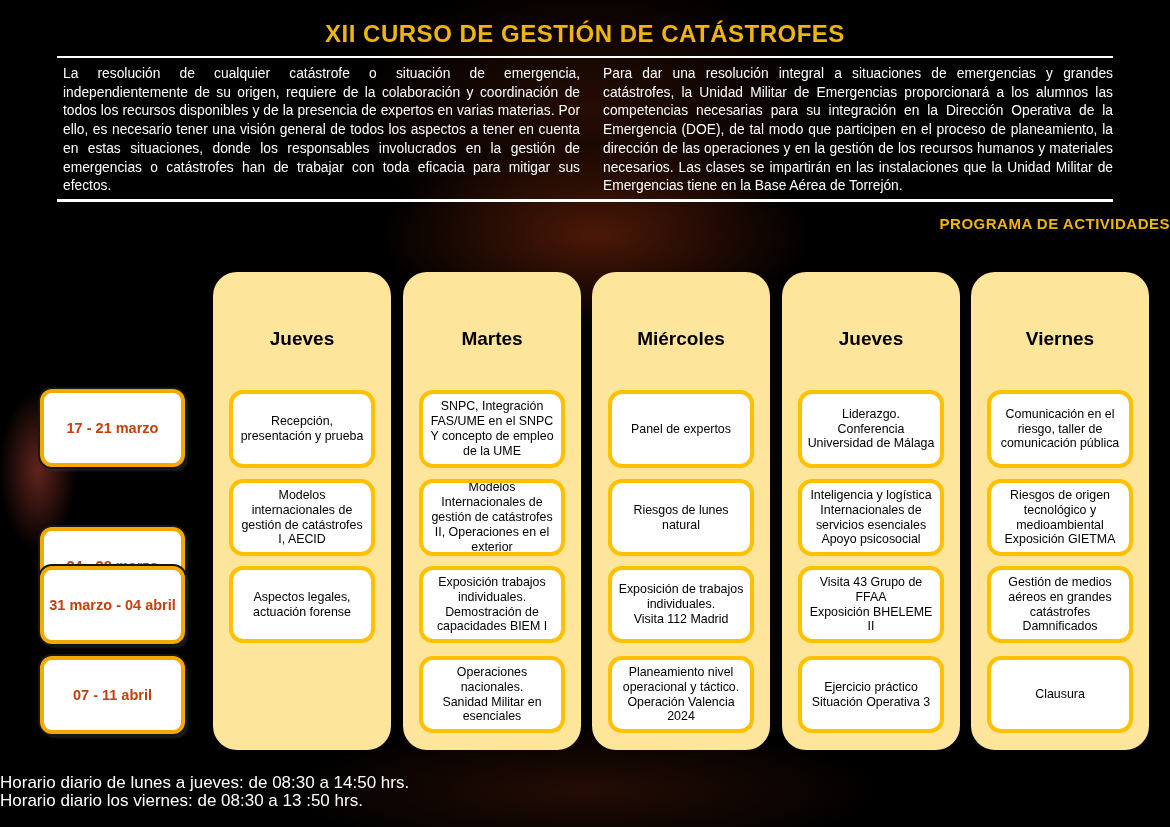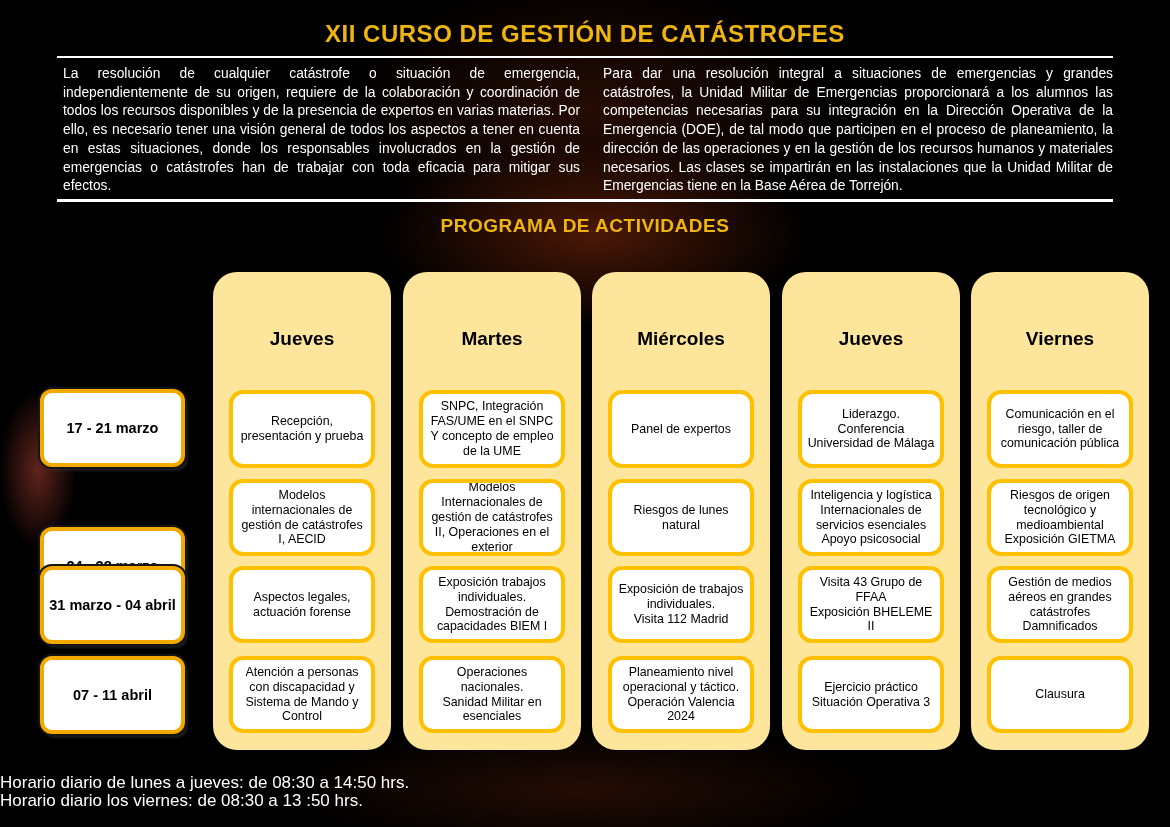--- a/index.html
+++ b/index.html
@@ -29,33 +29,33 @@
   .rule-bottom { top:199px; height:3px; }
   .intro {
     position:absolute; top:65px;
     color:#fff; font-size:13.8px; line-height:18.7px;
     text-align:justify;
   }
   .intro-left  { left:63px;  width:517px; }
   .intro-right { left:603px; width:510px; }
   .section-title {
     position:absolute; top:215px; left:0; width:100%;
-    text-align:center; color:var(--gold);
-    font-size:19px; font-weight:bold; letter-spacing:0.5px;
+    text-align:right; color:var(--gold);
+    font-size:15px; font-weight:bold; letter-spacing:0.5px;
   }
   
   .date-box {
     position:absolute; left:40px; width:145px; height:78px;
     box-sizing:border-box;
     background:#fff;
     border:4px solid var(--date-border);
     border-radius:12px;
     box-shadow:0 0 0 2px #151515, 3px 4px 2px rgba(60,60,60,0.45);
     display:flex; align-items:center; justify-content:center;
-    font-weight:bold; font-size:14.5px; color:#000000; text-align:center;
+    font-weight:bold; font-size:14.5px; color:#c2410c; text-align:center;
   }
   .date-box.r0 { top:389px; } .date-box.r1 { top:479px;margin-top:48px; }
   .date-box.r2 { top:566px; } .date-box.r3 { top:656px; }
   
   .day-col {
     position:absolute; top:272px; width:178px; height:478px;
     background:var(--panel);
     border-radius:24px;
   }
   .day-col.c0 { left:213px; } .day-col.c1 { left:403px; }
@@ -110,23 +110,20 @@
         <div class="day-label">Jueves</div>
         <div class="day-cell r0">
           <p>Recepción, presentación y prueba</p>
         </div>
         <div class="day-cell r1">
           <p>Modelos internacionales de gestión de catástrofes I, AECID</p>
         </div>
         <div class="day-cell r2">
           <p>Aspectos legales, actuación forense</p>
         </div>
-        <div class="day-cell r3">
-          <p>Atención a personas con discapacidad y Sistema de Mando y Control</p>
-        </div>
       </div>
       <div class="day-col c1">
         <div class="day-label">Martes</div>
         <div class="day-cell r0">
           <p>SNPC, Integración FAS/UME en el SNPC Y concepto de empleo de la UME</p>
         </div>
         <div class="day-cell r1">
           <p>Modelos Internacionales de gestión de catástrofes II, Operaciones en el exterior</p>
         </div>
         <div class="day-cell r2">

